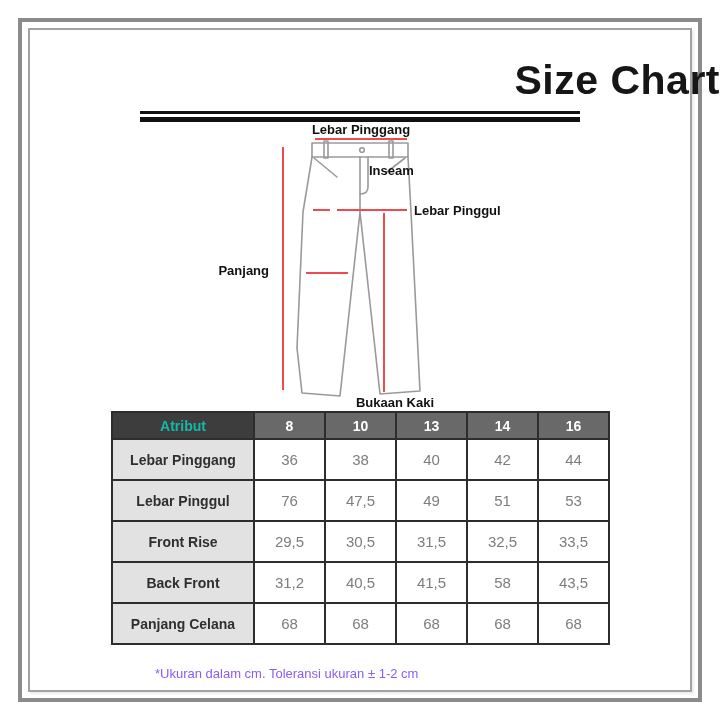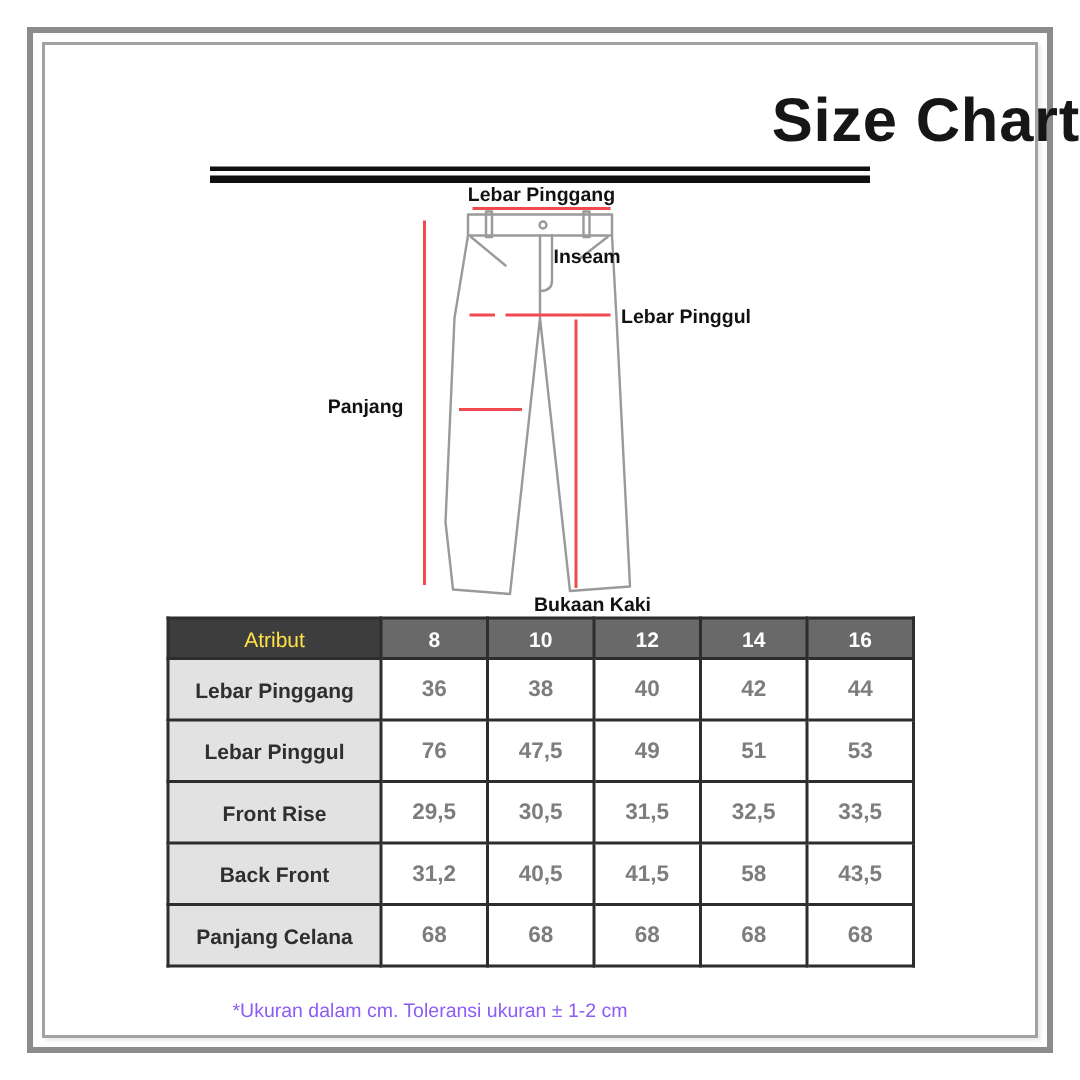--- a/index.html
+++ b/index.html
@@ -29,24 +29,24 @@
   }
   .table-wrap{position:absolute;left:111px;top:411px;}
   table.size-table{
     border-collapse:collapse;table-layout:fixed;width:499px;
   }
   table.size-table th, table.size-table td{
     border:2px solid #2d2d2d;text-align:center;vertical-align:middle;padding:0;
   }
   tr.head-row{height:27px;}
   tr.data-row{height:41px;}
-  th.attr-head{background:#3d3d3d;color:#fde047;font-size:14px;font-weight:400;width:140px;}
+  th.attr-head{background:#3d3d3d;color:#14b8a6;font-size:14px;font-weight:700;width:140px;}
   th.size-head{background:#696969;color:#ffffff;font-size:14px;font-weight:700;width:69px;}
   th.row-label{background:#e2e2e2;color:#2f2f2f;font-size:14px;font-weight:700;}
-  td.value-cell{background:#ffffff;color:#7d7d7d;font-size:15px;font-weight:700;}
+  td.value-cell{background:#ffffff;color:#7d7d7d;font-size:15px;font-weight:400;}
   .footnote{
     position:absolute;left:107px;top:666px;font-size:13px;color:#8b5cf6;margin-left:48px;
   }
 </style>
 </head>
 <body>
 
 <div class="frame-outer"></div>
 <div class="frame-inner"></div>
 
@@ -85,21 +85,21 @@
   <text x="395" y="407" text-anchor="middle">Bukaan Kaki</text>
 </svg>
 
 <div class="table-wrap">
   <table class="size-table">
     <tbody>
         <tr class="head-row">
       <th class="attr-head">Atribut</th>
       <th class="size-head">8</th>
       <th class="size-head">10</th>
-      <th class="size-head">12</th>
+      <th class="size-head">13</th>
       <th class="size-head">14</th>
       <th class="size-head">16</th>
     </tr>
     <tr class="data-row">
       <th class="row-label">Lebar Pinggang</th>
       <td class="value-cell">36</td>
       <td class="value-cell">38</td>
       <td class="value-cell">40</td>
       <td class="value-cell">42</td>
       <td class="value-cell">44</td>

